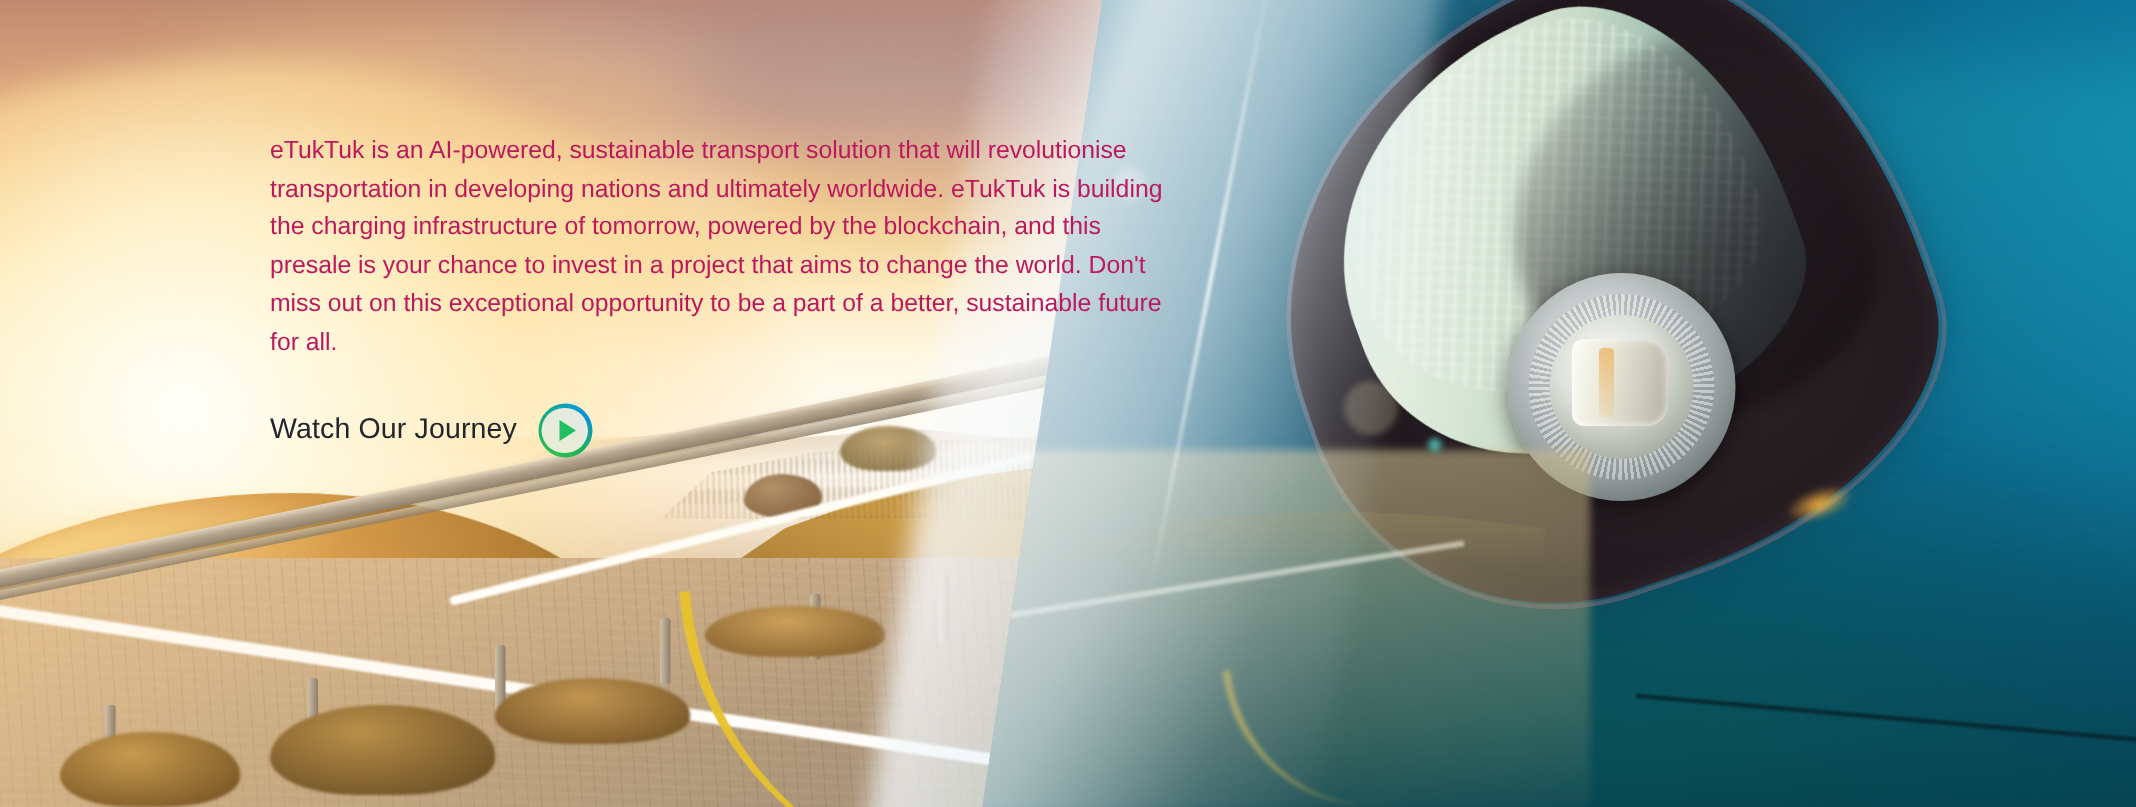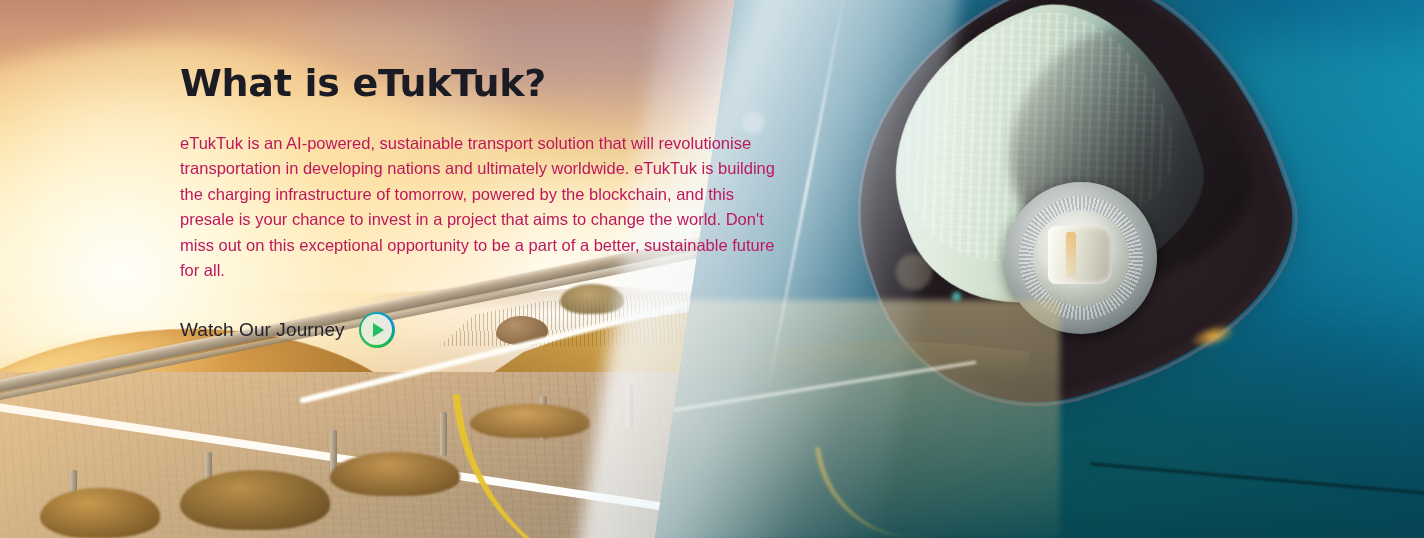--- a/index.html
+++ b/index.html
@@ -458,21 +458,20 @@
     <div class="reflection-yellow"></div>
   </div>
 
   <div class="flare-veil"></div>
   <div class="flare-streak"></div>
   <div class="flare-dot d1"></div>
   <div class="flare-dot d2"></div>
   <div class="flare-dot d3"></div>
 
   <div class="content">
-    <h1 class="headline">What is eTukTuk?</h1>
     <p class="body-copy">eTukTuk is an AI-powered, sustainable transport solution that will revolutionise transportation in developing nations and ultimately worldwide. eTukTuk is building the charging infrastructure of tomorrow, powered by the blockchain, and this presale is your chance to invest in a project that aims to change the world. Don't miss out on this exceptional opportunity to be a part of a better, sustainable future for all.</p>
 
     <div class="journey">
       <span class="journey-label">Watch Our Journey</span>
       <span class="play-btn">
         <span class="play-tri"></span>
       </span>
     </div>
   </div>
 

